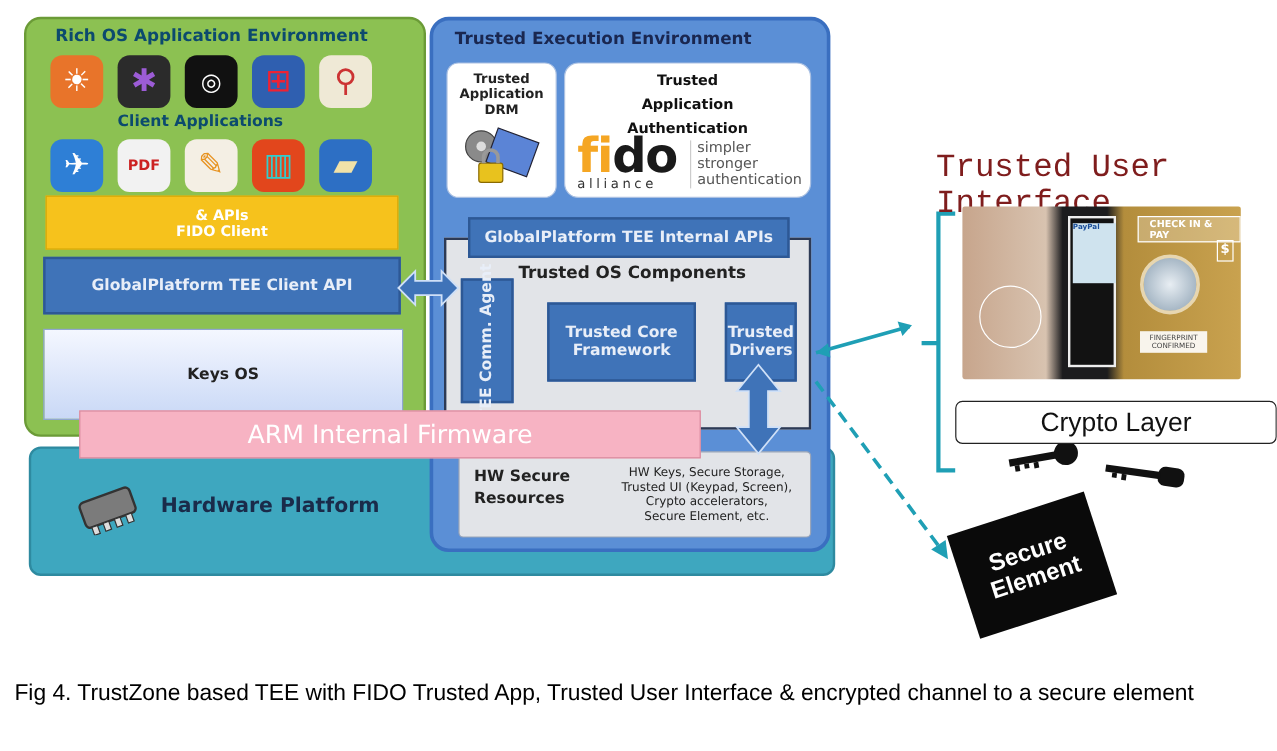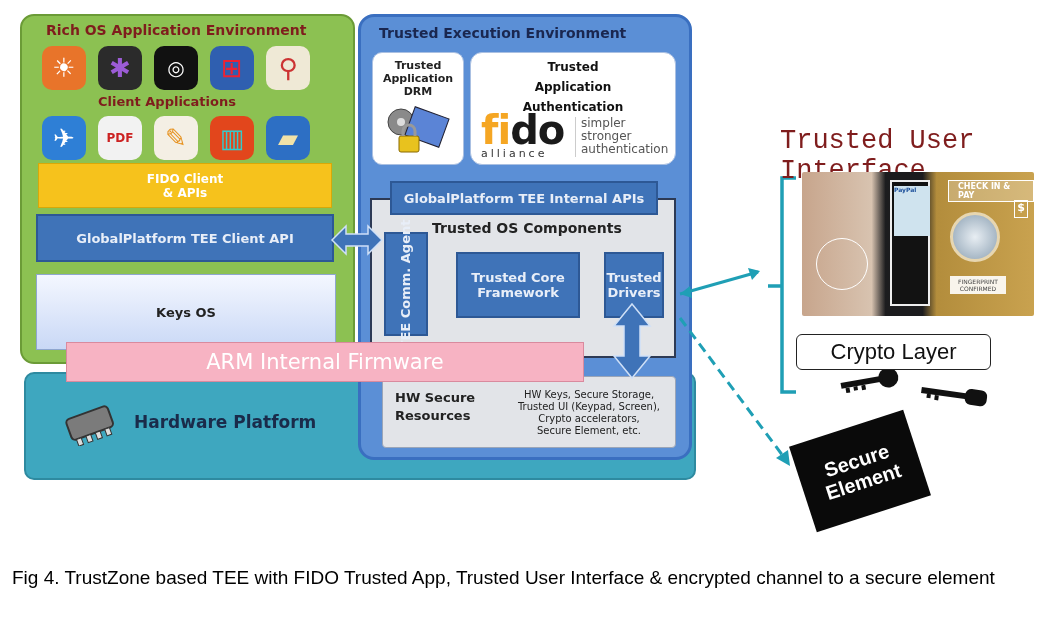--- a/index.html
+++ b/index.html
@@ -1,37 +1,37 @@
 <!DOCTYPE html>
 <html><head>
 <meta charset="utf-8">
 <style>
   html,body{margin:0;padding:0;background:#ffffff;}
   body{width:1064px;height:626px;position:relative;overflow:hidden;font-family:"DejaVu Sans",sans-serif;}
   .abs{position:absolute;box-sizing:border-box;}
-  .lbl{font-weight:bold;color:#7f1d1d;}
+  .lbl{font-weight:bold;color:#0c4a6e;}
   
   #rich-env{left:20px;top:14px;width:335px;height:350px;background:#8cc152;border:2px solid #6b9b37;border-radius:14px;}
   #hw-platform{left:24px;top:372px;width:672px;height:108px;background:#3ea7bf;border:2px solid #2e8aa0;border-radius:10px;}
   #tee{left:358px;top:14px;width:334px;height:446px;background:#5b8fd6;border:3px solid #3a6fc0;border-radius:16px;}
   .app-icon{width:44px;height:44px;border-radius:10px;display:flex;align-items:center;justify-content:center;font-size:26px;color:#fff;}
   #fido-client{left:38px;top:163px;width:294px;height:45px;background:#f6c21c;border:1px solid #d8a808;color:#fff;font-weight:bold;font-size:12px;text-align:center;display:flex;flex-direction:column;justify-content:center;}
   #gp-client{left:36px;top:214px;width:298px;height:48px;background:#3f73b8;border:2px solid #2d5895;color:#e8eef8;font-weight:bold;font-size:13px;display:flex;align-items:center;justify-content:center;}
   #rich-os{left:36px;top:274px;width:300px;height:76px;background:linear-gradient(#f4f7ff,#c9d8f6);border:1px solid #8fa6cf;font-weight:bold;font-size:13px;color:#222;display:flex;align-items:center;justify-content:center;}
   #arm-fw{left:66px;top:342px;width:518px;height:40px;background:#f7b3c3;border:1px solid #d98a9e;color:#fff;font-size:21px;display:flex;align-items:center;justify-content:center;}
   #ta-drm{left:372px;top:52px;width:92px;height:113px;background:#fff;border-radius:10px;border:1px solid #aac0e2;text-align:center;font-weight:bold;font-size:11px;color:#222;}
   #ta-auth{left:470px;top:52px;width:206px;height:113px;background:#fff;border-radius:12px;border:1px solid #aac0e2;text-align:center;font-weight:bold;font-size:12px;color:#111;}
   #trusted-os{left:370px;top:198px;width:306px;height:160px;background:#e2e4e8;border:2px solid #2d3a55;}
   #gp-internal{left:390px;top:181px;width:268px;height:34px;background:#3f73b8;border:2px solid #2d5895;color:#e8eef8;font-weight:bold;font-size:13px;display:flex;align-items:center;justify-content:center;}
   .blue-box{background:#3f73b8;border:2px solid #2d5895;color:#e8eef8;font-weight:bold;font-size:13px;text-align:center;display:flex;align-items:center;justify-content:center;}
   #hw-secure{left:382px;top:376px;width:294px;height:72px;background:#e2e4e8;border:1px solid #9aa5b8;border-radius:4px;}
   #caption{left:12px;top:566px;width:1050px;font-family:"Liberation Sans",sans-serif;font-size:19px;color:#000;line-height:23px;}
   #tui-title{left:780px;top:126px;font-family:Liberation Mono, monospace;font-size:27px;color:#7f1d1d;}
   #tui-image{left:802px;top:172px;width:232px;height:144px;background:linear-gradient(90deg,#c7a58c 0%,#d8c3b0 30%,#1c1c1e 36%,#1c1c1e 52%,#b38d3c 58%,#c9a24f 100%);border-radius:2px;overflow:hidden;}
-  #crypto-layer{left:796px;top:334px;width:195px;height:36px;background:#fff;border:1.5px solid #222;border-radius:6px;font-family:"Liberation Sans",sans-serif;font-size:22px;color:#111;display:flex;align-items:center;justify-content:center;}
+  #crypto-layer{left:796px;top:334px;width:268px;height:36px;background:#fff;border:1.5px solid #222;border-radius:6px;font-family:"Liberation Sans",sans-serif;font-size:22px;color:#111;display:flex;align-items:center;justify-content:center;}
   #secure-element{left:790px;top:420px;width:120px;height:90px;background:#0a0a0a;transform:skewY(-18deg) rotate(0deg);color:#fff;font-weight:bold;font-size:20px;display:flex;flex-direction:column;align-items:center;justify-content:center;font-family:"Liberation Sans",sans-serif;line-height:22px;}
 </style>
 </head>
 <body>
 
 <div id="hw-platform" class="abs">
   <div class="abs" style="left:32px;top:28px;width:64px;height:44px;">
     <svg width="64" height="44" viewBox="0 0 64 44">
       <g transform="rotate(-20 32 22)">
         <rect x="10" y="10" width="44" height="22" rx="4" fill="#7b7b7b" stroke="#333" stroke-width="2"></rect>
@@ -57,22 +57,22 @@
   <div class="abs lbl" style="left:76px;top:78px;font-size:13px;">Client Applications</div>
   <div class="abs" style="left:20px;top:100px;display:flex;gap:12px;">
     <div class="app-icon" style="background:#2e7fd6;">✈</div>
     <div class="app-icon" style="background:#f2f2f2;color:#c22;font-size:12px;font-weight:bold;">PDF</div>
     <div class="app-icon" style="background:#f4efe4;color:#e79321;">✎</div>
     <div class="app-icon" style="background:#e2461c;color:#3cc;">▥</div>
     <div class="app-icon" style="background:#2d6fc4;color:#f1e2a8;">▰</div>
   </div>
 </div>
 <div id="fido-client" class="abs">
+  <span>&amp; APIs</span>
   <span>FIDO Client</span>
-  <span>&amp; APIs</span>
 </div>
 <div id="gp-client" class="abs">GlobalPlatform TEE Client API</div>
 <div id="rich-os" class="abs">Keys OS</div>
 
 <div id="tee" class="abs">
   <div class="abs lbl" style="left:18px;top:8px;font-size:14px;color:#1a2750;">Trusted Execution Environment</div>
 </div>
 <div id="ta-drm" class="abs">
   <div style="margin-top:6px;line-height:13px;">
     <div>Trusted</div>

